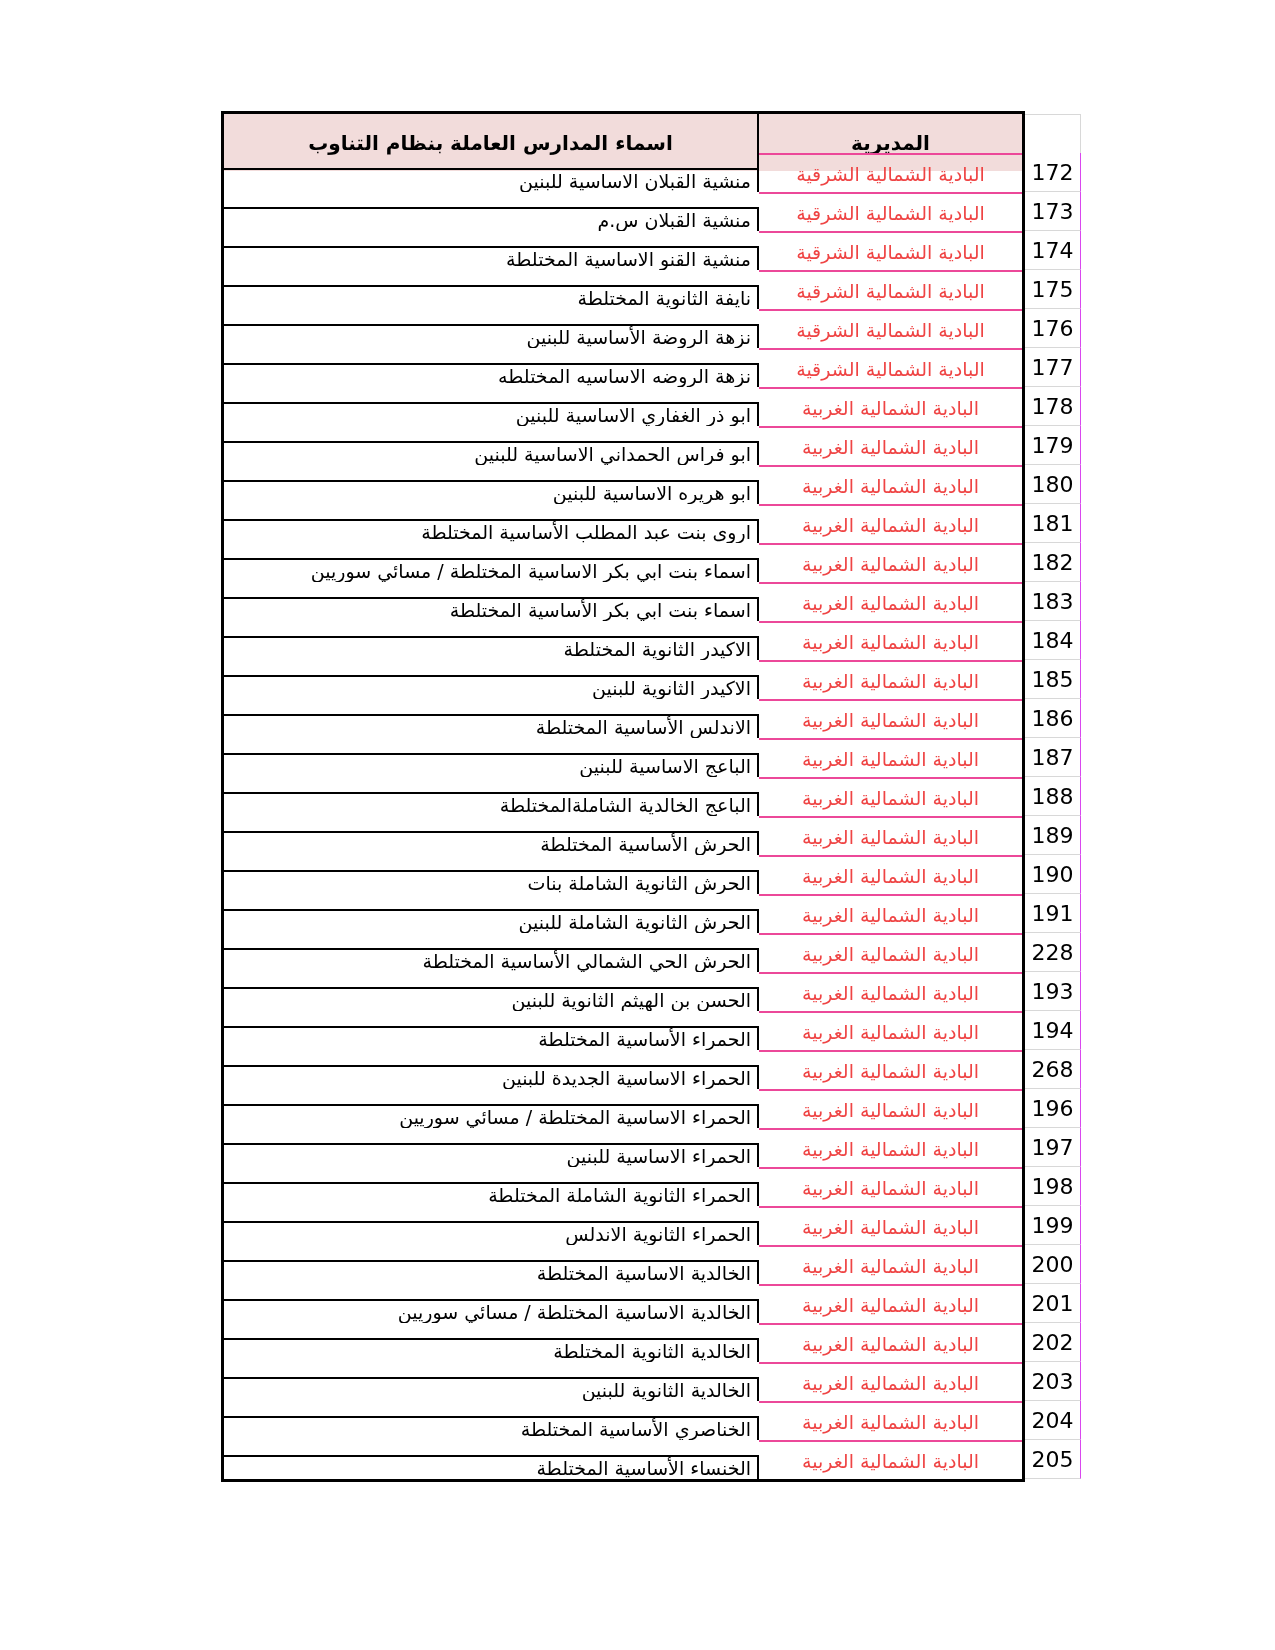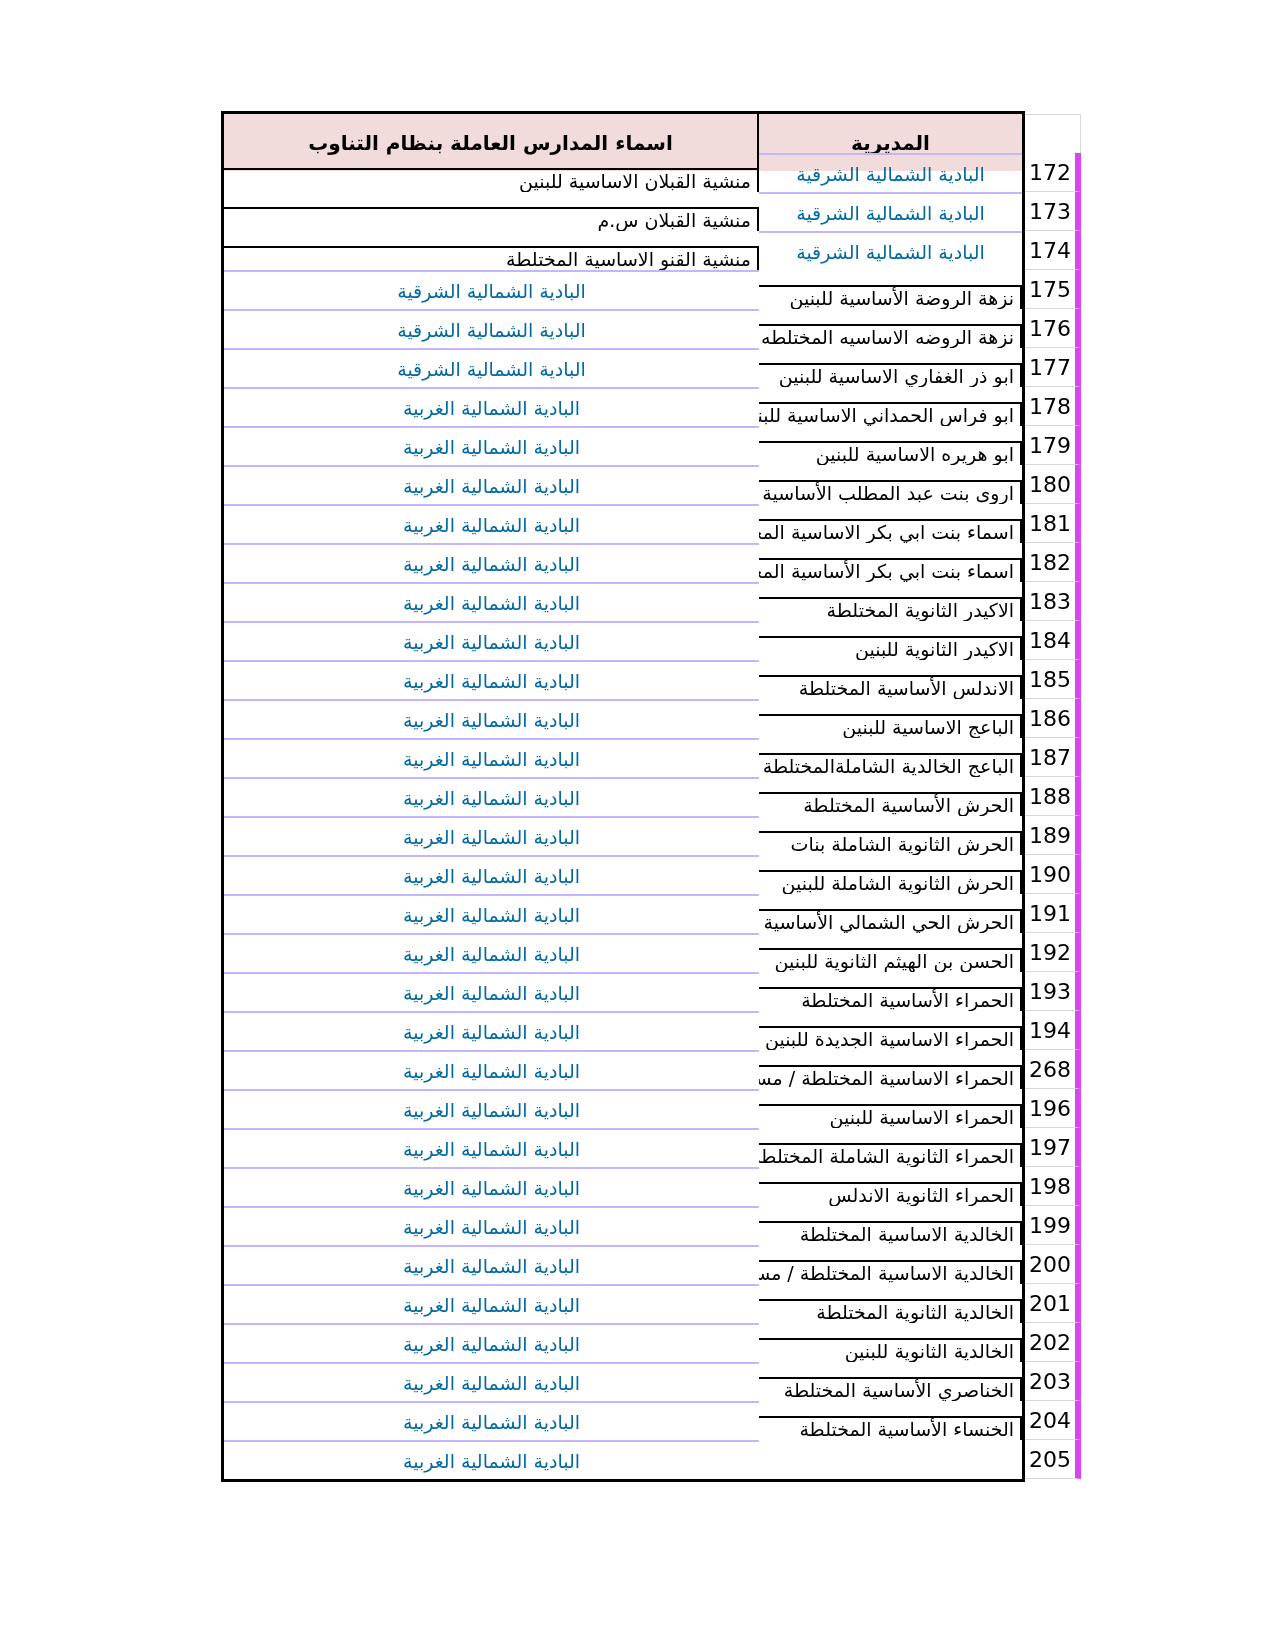--- a/index.html
+++ b/index.html
@@ -51,23 +51,23 @@
     justify-content: flex-start; 
     padding-right: 6px;
     border-top: 2px solid #000000;
     border-left: 2px solid #000000;
     font-size: 19px;
     color: #000000;
     margin-top: 15px;
   }
   .dir-cell {
     justify-content: center;
-    border-top: 2px solid #c4b5fd;
+    border-top: 2px solid #ec4899;
     font-size: 19px;
-    color: #0369a1;
+    color: #ef4444;
   }
   
   .main-table { direction: ltr; }
   .main-table .school-cell, .main-table .school-header { border-left: none; border-right: 2px solid #000000; }
   .num-col {
     display: grid;
     grid-template-columns: 56px;
     grid-auto-rows: 39px;
     margin-top: 3px;
   }
@@ -77,21 +77,21 @@
     border-top: 1px solid #d8d8d8;
     border-right: 1px solid #d8d8d8;
     border-bottom: 1px solid #d8d8d8;
     background: #ffffff;
   }
   .num-cell {
     box-sizing: border-box;
     display: flex;
     align-items: center;
     justify-content: center;
-    border-right: 6px solid #d946ef;
+    border-right: 1px solid #d946ef;
     border-bottom: 1px solid #d8d8d8;
     font-size: 22px;
     color: #000000;
     background: #ffffff;
     direction: ltr;
   }
 </style>
 </head>
 <body>
 
@@ -101,20 +101,21 @@
     <div class="main-table" id="main-grid">
       <div class="cell header-cell school-header">اسماء المدارس العاملة بنظام التناوب</div>
       <div class="cell header-cell">المديرية</div>
 
     <div class="cell school-cell" lang="ar">منشية القبلان الاساسية للبنين</div>
         <div class="cell dir-cell" lang="ar">البادية الشمالية الشرقية</div>
         <div class="cell school-cell" lang="ar">منشية القبلان س.م</div>
         <div class="cell dir-cell" lang="ar">البادية الشمالية الشرقية</div>
         <div class="cell school-cell" lang="ar">منشية القنو الاساسية المختلطة</div>
         <div class="cell dir-cell" lang="ar">البادية الشمالية الشرقية</div>
+        <div class="cell school-cell" lang="ar">نايفة الثانوية المختلطة</div>
         <div class="cell dir-cell" lang="ar">البادية الشمالية الشرقية</div>
         <div class="cell school-cell" lang="ar">نزهة الروضة الأساسية للبنين</div>
         <div class="cell dir-cell" lang="ar">البادية الشمالية الشرقية</div>
         <div class="cell school-cell" lang="ar">نزهة الروضه الاساسيه المختلطه</div>
         <div class="cell dir-cell" lang="ar">البادية الشمالية الشرقية</div>
         <div class="cell school-cell" lang="ar">ابو ذر الغفاري الاساسية للبنين</div>
         <div class="cell dir-cell" lang="ar">البادية الشمالية الغربية</div>
         <div class="cell school-cell" lang="ar">ابو فراس الحمداني الاساسية للبنين</div>
         <div class="cell dir-cell" lang="ar">البادية الشمالية الغربية</div>
         <div class="cell school-cell" lang="ar">ابو هريره الاساسية للبنين</div>
@@ -187,21 +188,21 @@
         <div class="num-cell">182</div>
         <div class="num-cell">183</div>
         <div class="num-cell">184</div>
         <div class="num-cell">185</div>
         <div class="num-cell">186</div>
         <div class="num-cell">187</div>
         <div class="num-cell">188</div>
         <div class="num-cell">189</div>
         <div class="num-cell">190</div>
         <div class="num-cell">191</div>
-        <div class="num-cell">192</div>
+        <div class="num-cell">228</div>
         <div class="num-cell">193</div>
         <div class="num-cell">194</div>
         <div class="num-cell">268</div>
         <div class="num-cell">196</div>
         <div class="num-cell">197</div>
         <div class="num-cell">198</div>
         <div class="num-cell">199</div>
         <div class="num-cell">200</div>
         <div class="num-cell">201</div>
         <div class="num-cell">202</div>

